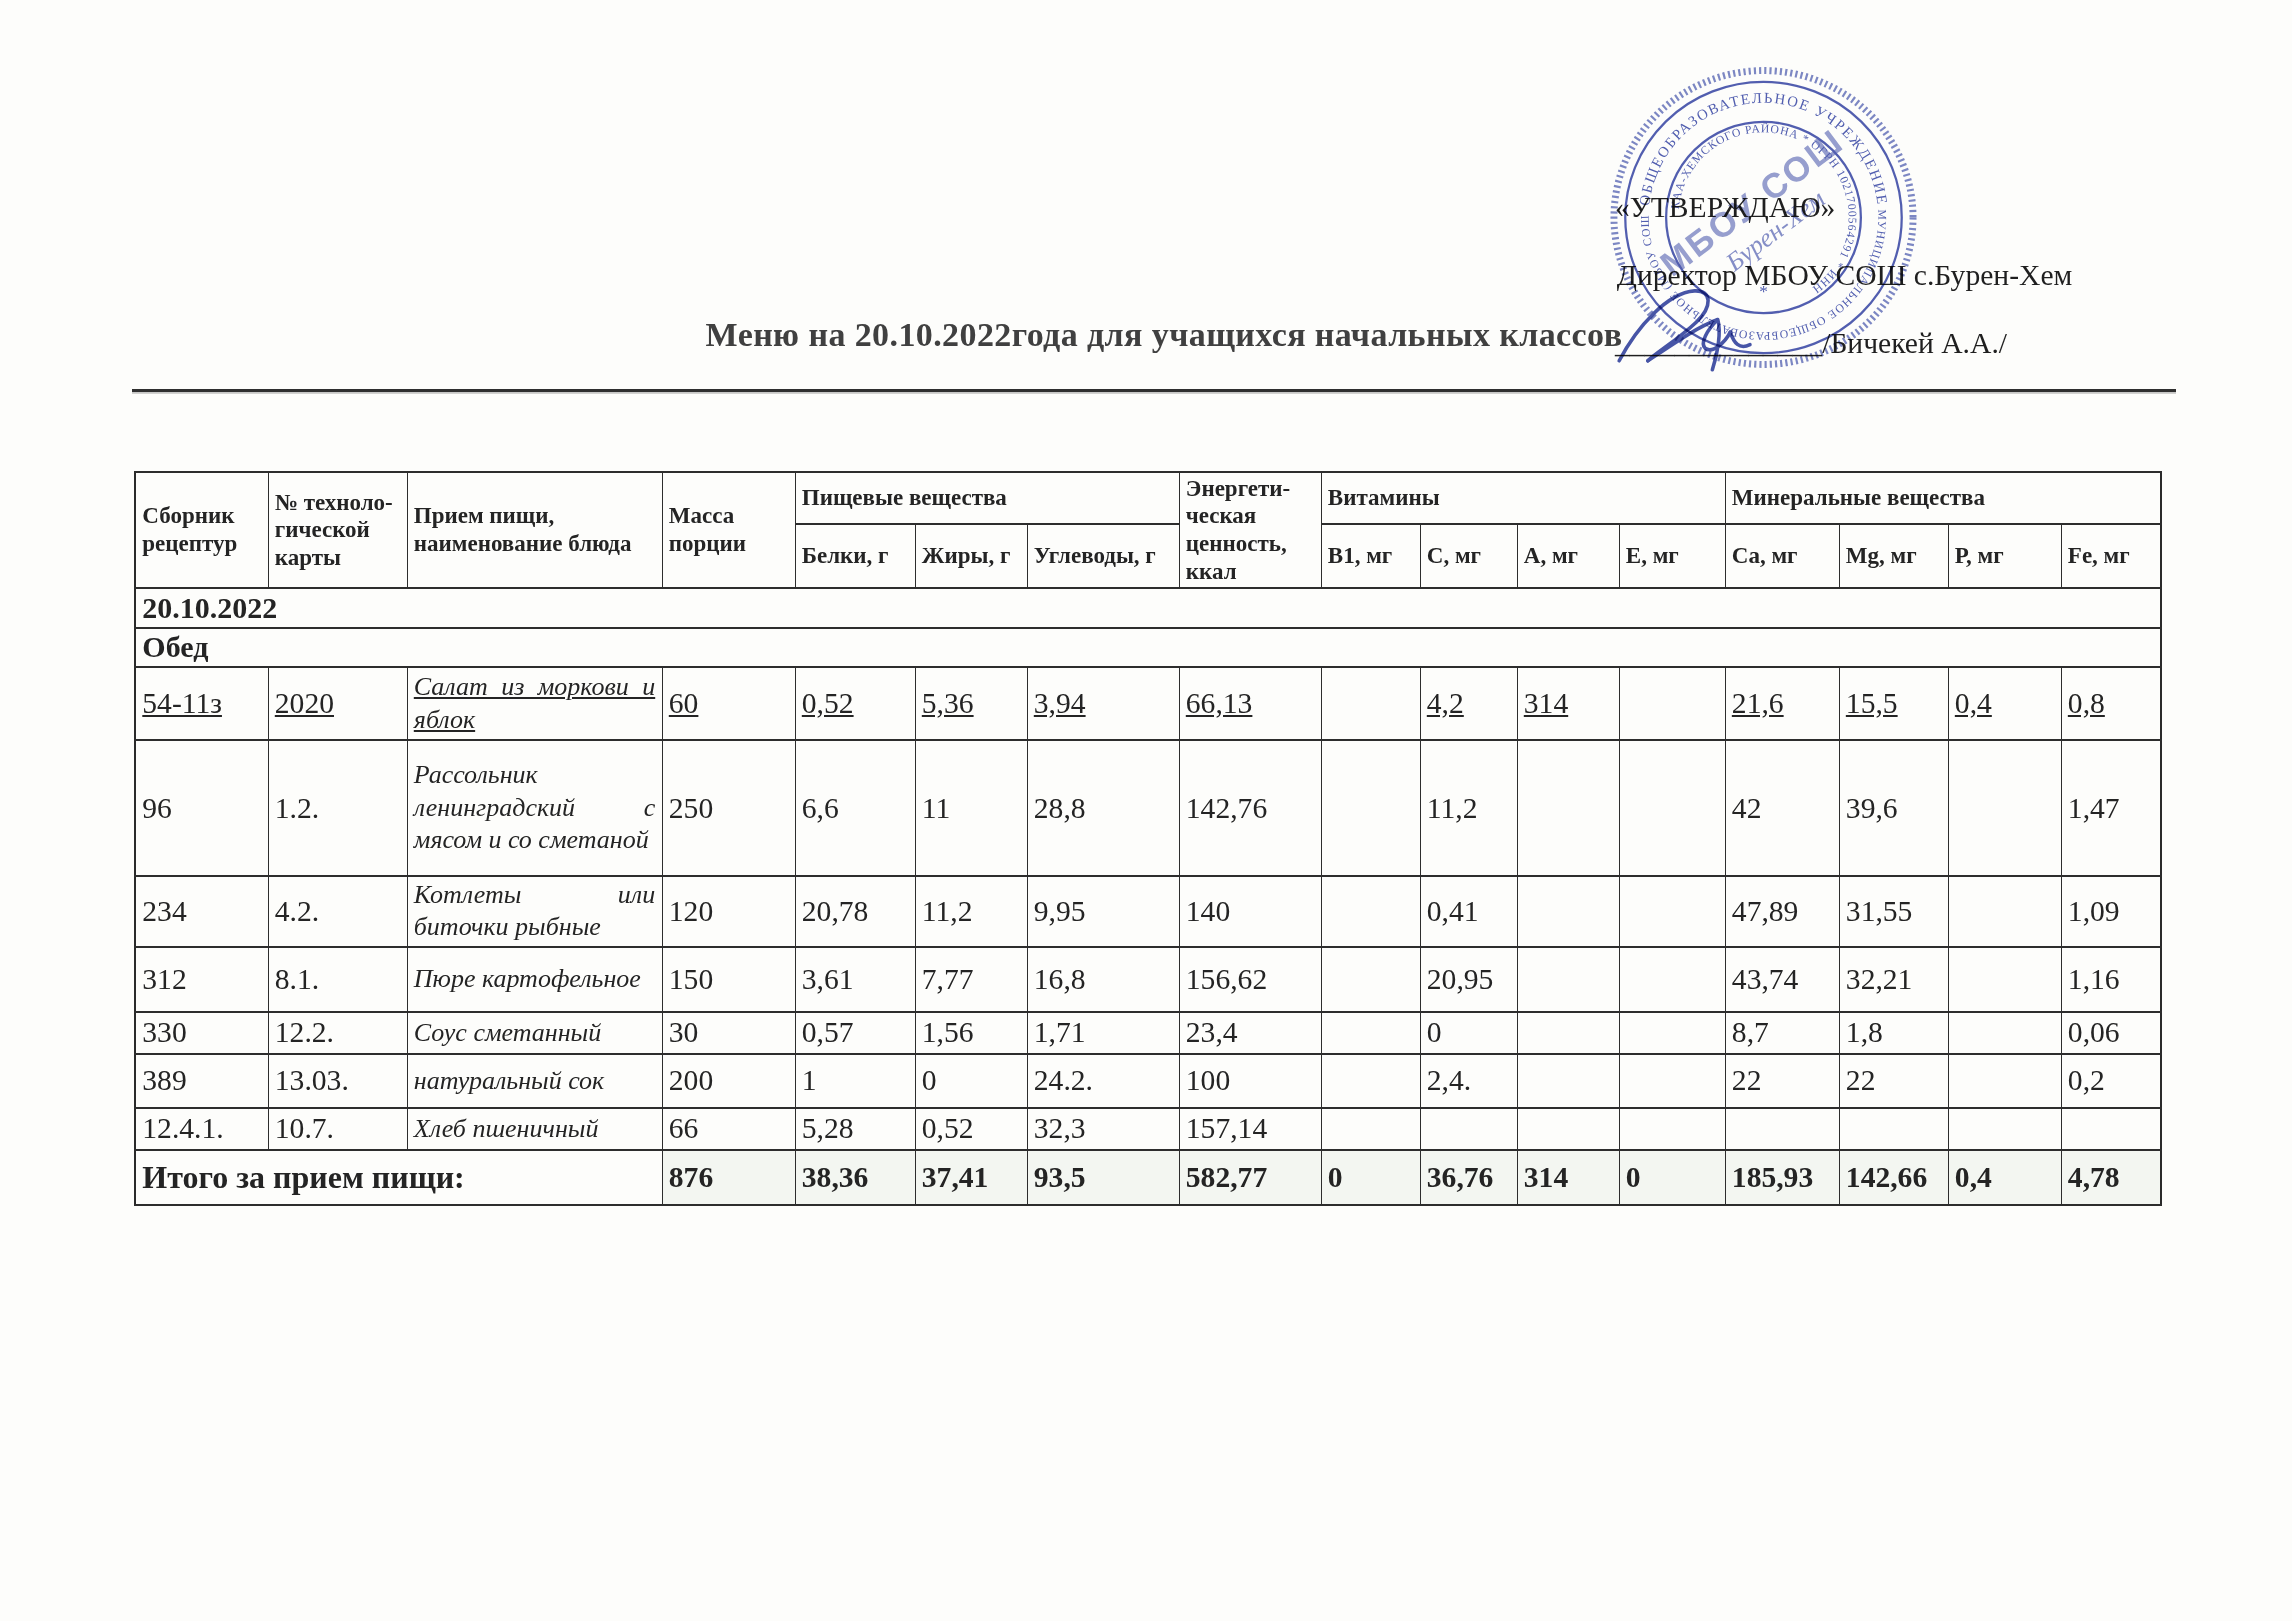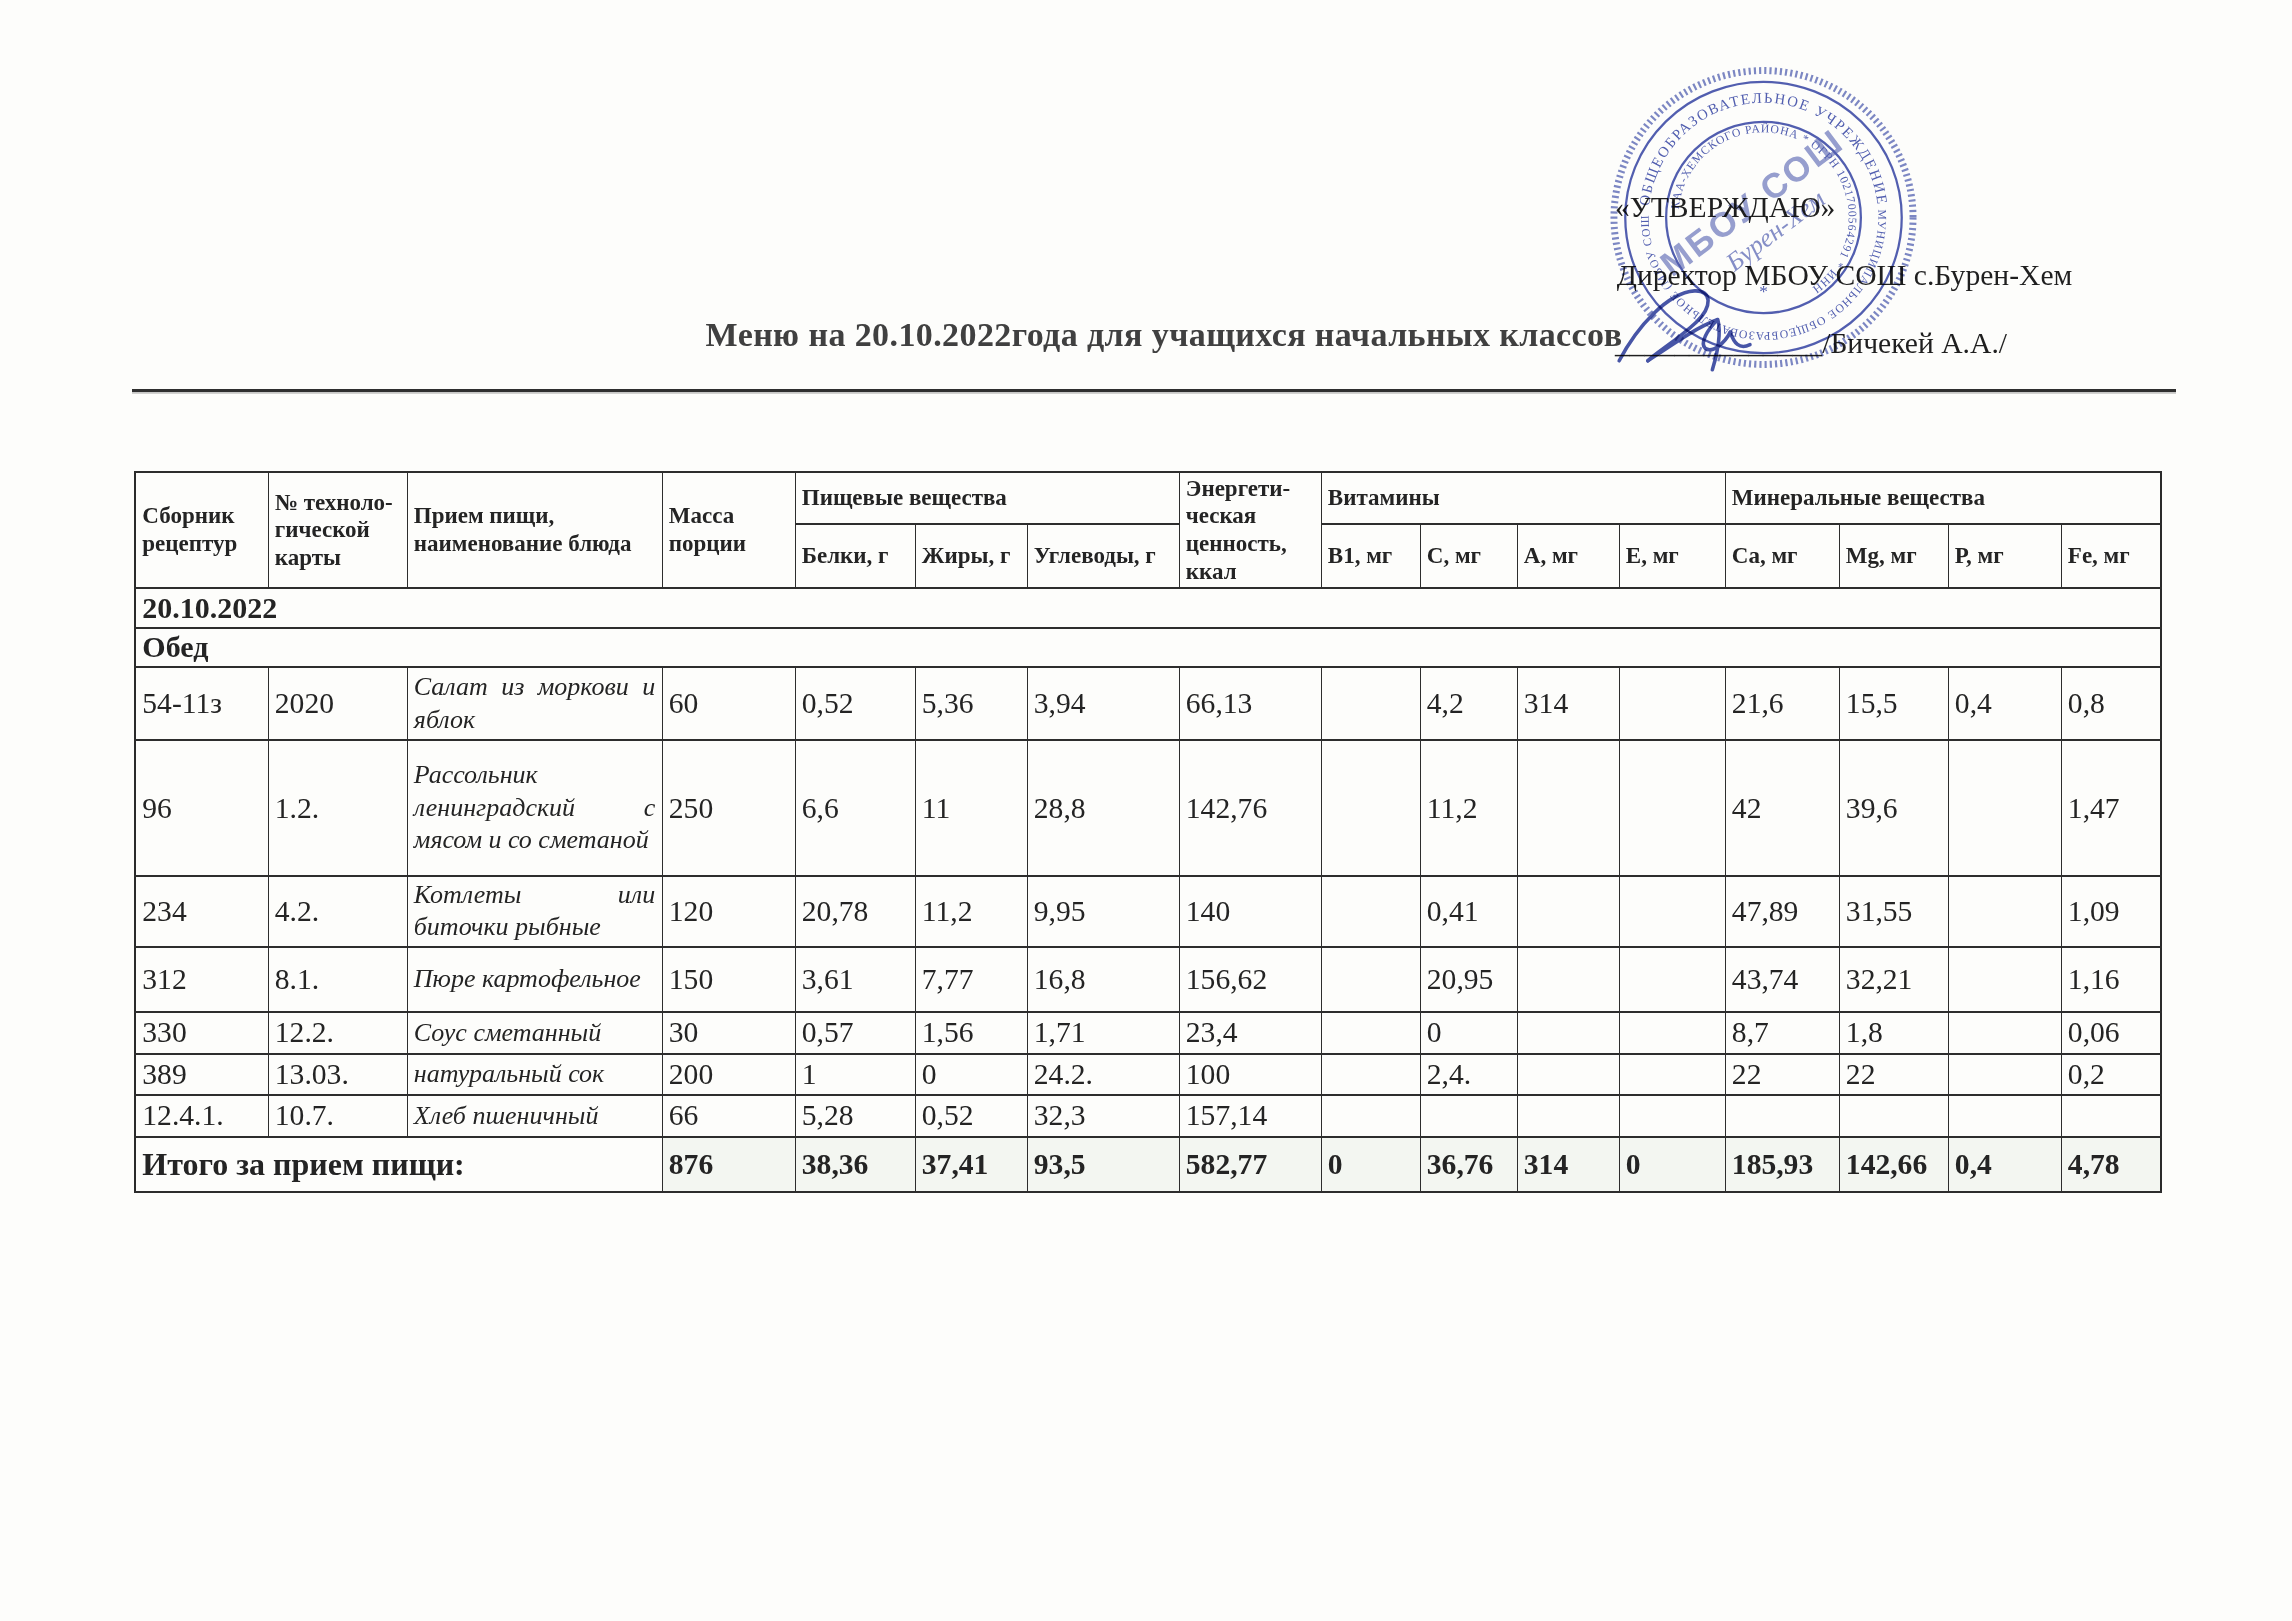--- a/index.html
+++ b/index.html
@@ -133,21 +133,21 @@
         <th>Fe, мг</th>
       </tr>
     </thead>
     <tbody>
         <tr style="height: 39px;">
           <td colspan="16" class="section-cell">20.10.2022</td>
         </tr>
         <tr style="height: 39px;">
           <td colspan="16" class="section-cell">Обед</td>
         </tr>
-        <tr style="height: 73px;">
+        <tr style="height: 73px; text-decoration: underline;">
           <td class="code">54-11з</td>
           <td class="code">2020</td>
           <td class="dish">Салат из моркови и яблок</td>
           <td class="num">60</td>
           <td class="num">0,52</td>
           <td class="num">5,36</td>
           <td class="num">3,94</td>
           <td class="num">66,13</td>
           <td class="num"></td>
           <td class="num">4,2</td>
@@ -223,21 +223,21 @@
           <td class="num">23,4</td>
           <td class="num"></td>
           <td class="num">0</td>
           <td class="num"></td>
           <td class="num"></td>
           <td class="num">8,7</td>
           <td class="num">1,8</td>
           <td class="num"></td>
           <td class="num">0,06</td>
         </tr>
-        <tr style="height: 41px;">
+        <tr style="height: 54px;">
           <td class="code">389</td>
           <td class="code">13.03.</td>
           <td class="dish">натуральный сок</td>
           <td class="num">200</td>
           <td class="num">1</td>
           <td class="num">0</td>
           <td class="num">24.2.</td>
           <td class="num">100</td>
           <td class="num"></td>
           <td class="num">2,4.</td>

